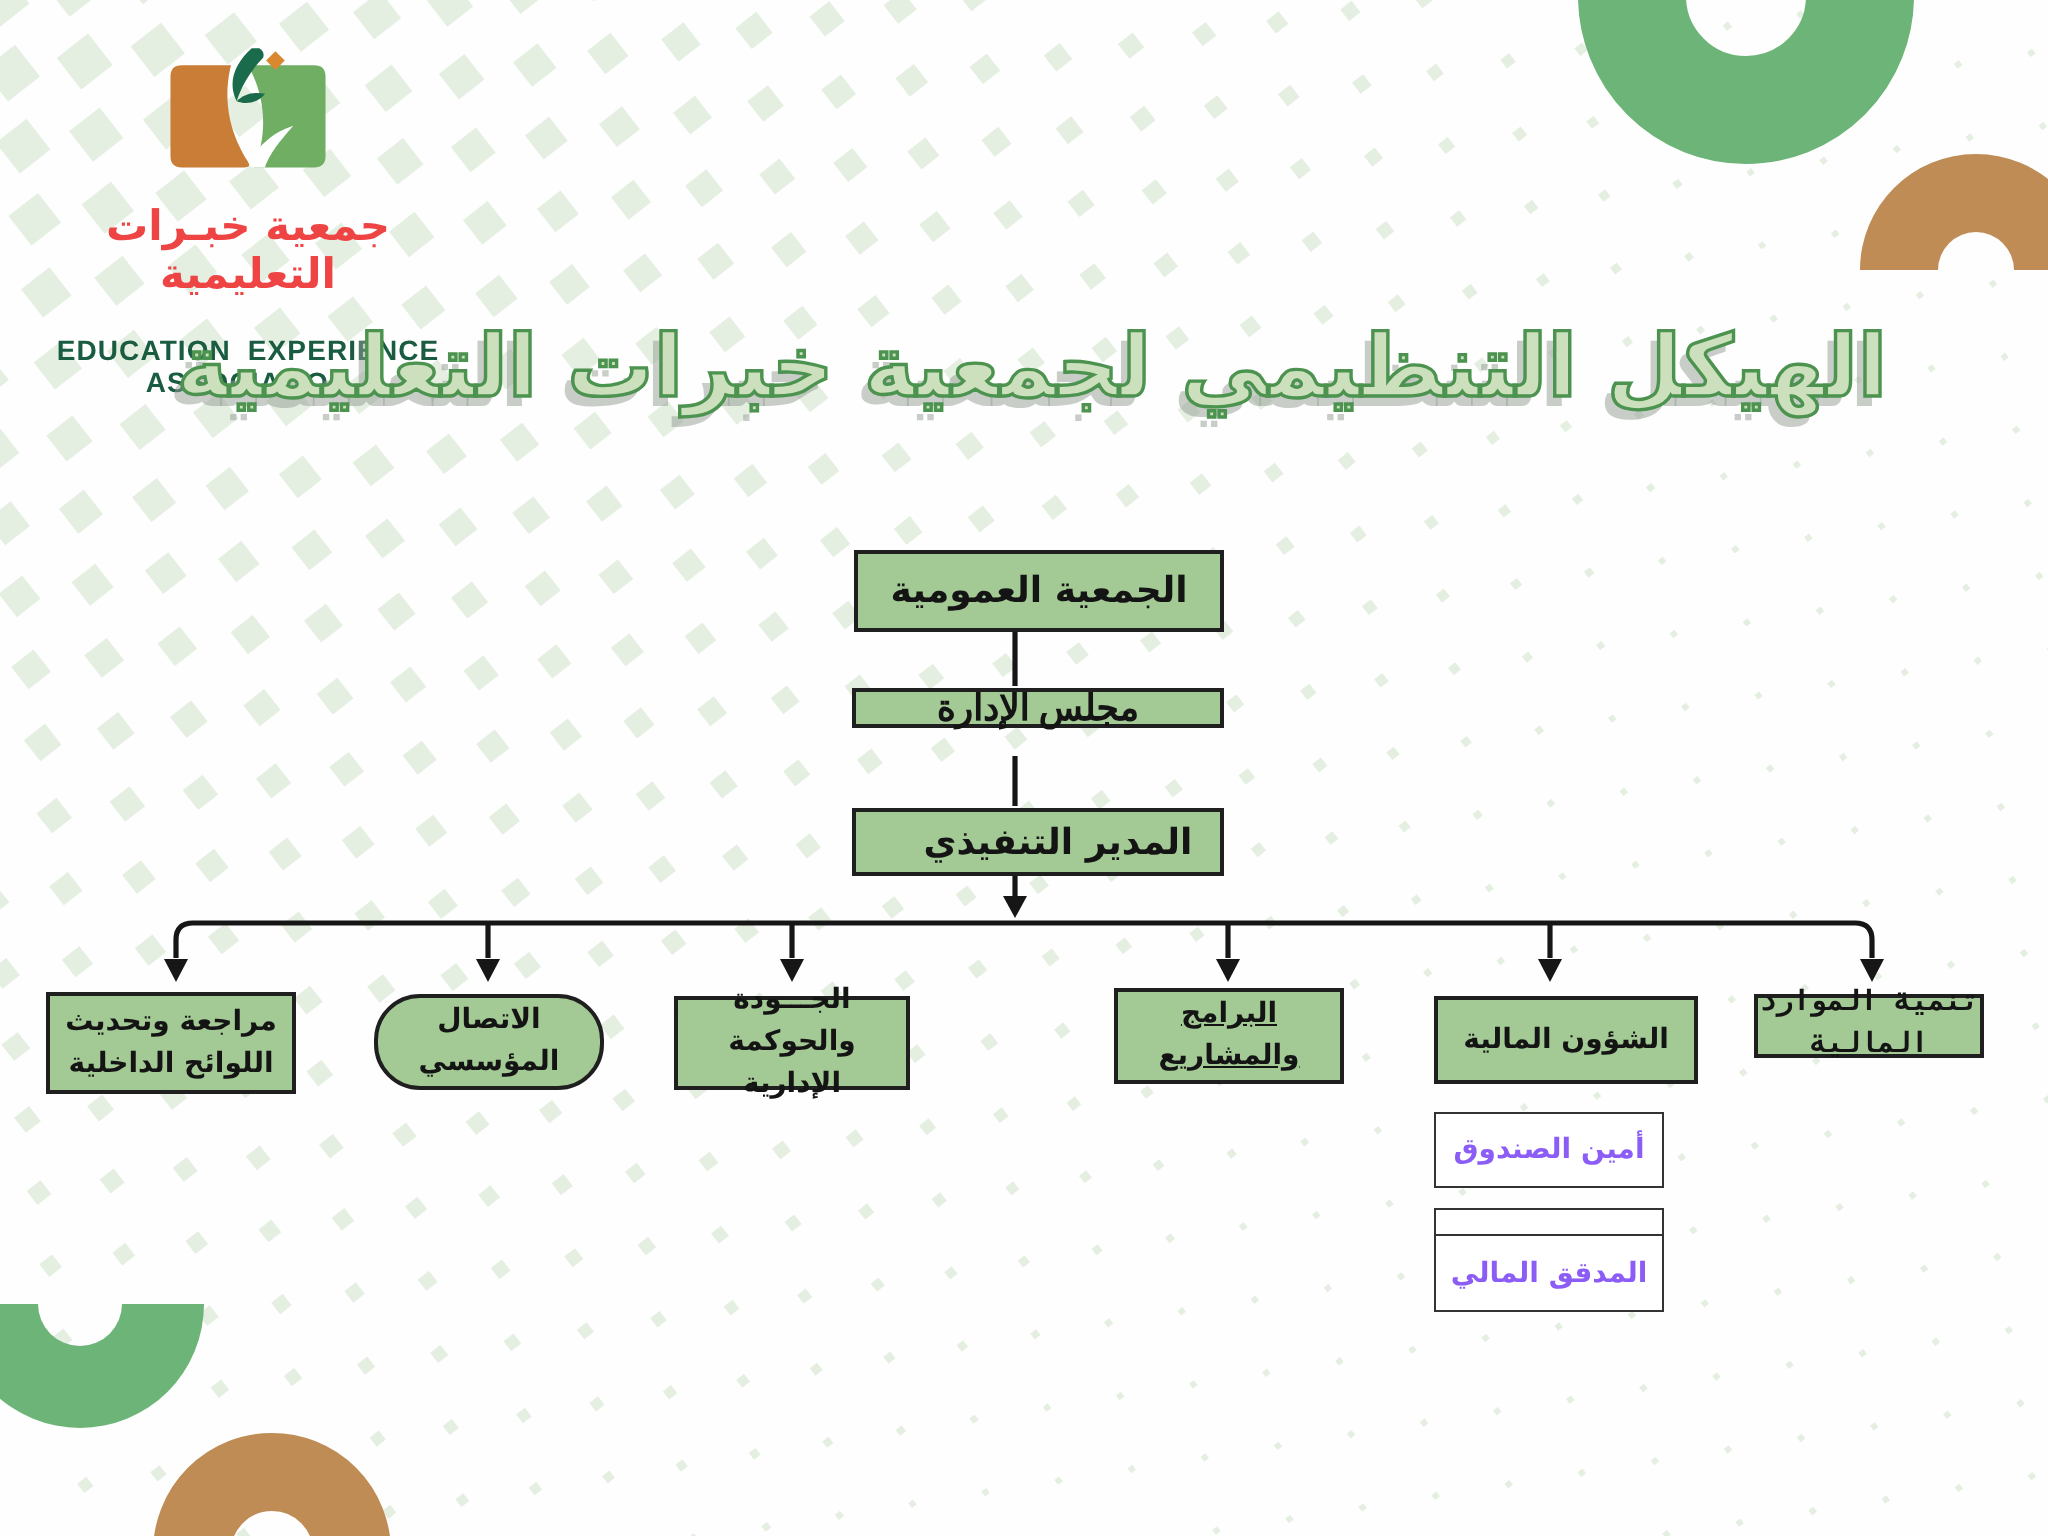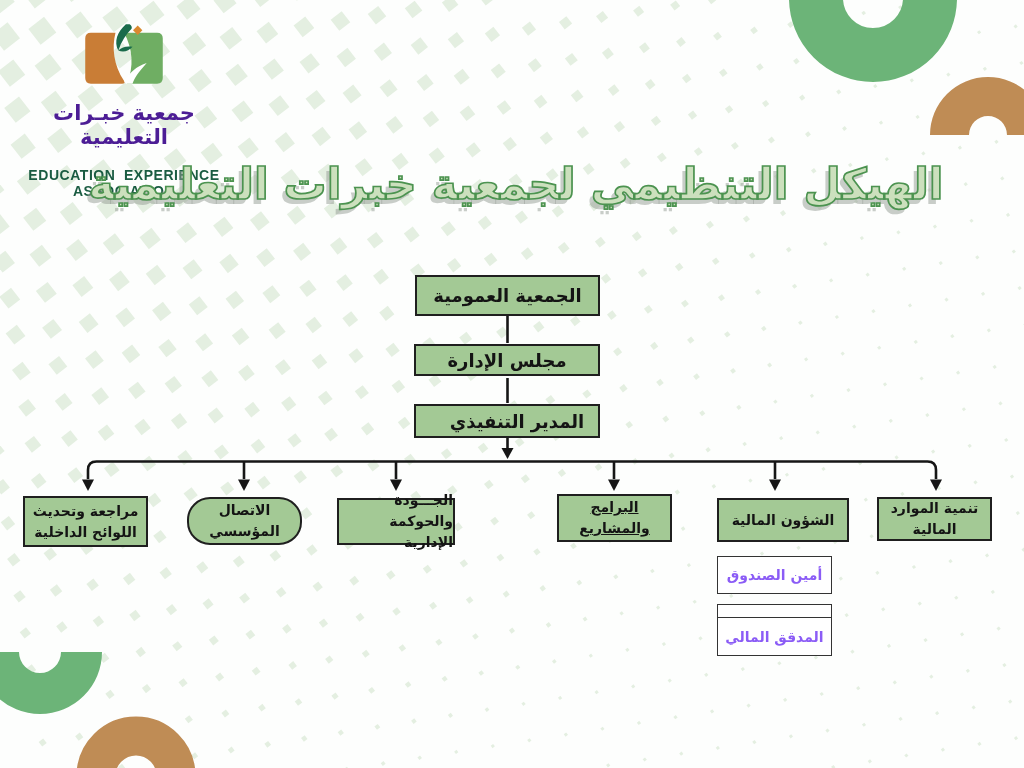--- a/index.html
+++ b/index.html
@@ -5,51 +5,51 @@
   html,body{margin:0;padding:0;background:#ffffff;}
   .stage{
     position:relative;width:1024px;height:768px;overflow:hidden;
     background:#fdfefd;font-family:"DejaVu Sans",sans-serif;
   }
   
   .bg{position:absolute;left:0;top:0;width:1024px;height:768px;z-index:0;}
   
   .logo{position:absolute;left:14px;top:22px;width:220px;text-align:center;z-index:2;}
   .logo-mark{display:block;margin:0 auto;width:104px;height:78px;}
-  .logo-ar{font-size:21px;font-weight:bold;color:#4c1d95;line-height:1.15;margin-top:1px;}
+  .logo-ar{font-size:21px;font-weight:bold;color:#ef4444;line-height:1.15;margin-top:1px;}
   .logo-en{font-size:14px;font-weight:bold;color:#1a5c42;letter-spacing:.55px;word-spacing:4px;margin-top:18px;font-family:"Liberation Sans","DejaVu Sans",sans-serif;text-align:center;}
   
   .title{
     position:absolute;left:0;top:158px;width:1024px;margin:4px;text-align:center;z-index:2;
     font-size:43px;font-weight:bold;line-height:1.05;
     color:#cce0bd;-webkit-text-stroke:1.7px #4c9350;
     text-shadow:-4px 5px 0 rgba(148,156,148,.5);
   }
   
   .connectors{position:absolute;left:0;top:0;width:1024px;height:768px;z-index:1;}
   .connectors path{stroke:#161616;stroke-width:2.6;fill:none;}
   .connectors polygon{fill:#161616;stroke:none;}
   
   .obox{
     position:absolute;z-index:2;box-sizing:border-box;
     background:#a3c995;border:2px solid #1f1f1f;
     display:flex;align-items:center;justify-content:center;text-align:center;
     color:#141414;font-weight:bold;white-space:pre-line;
   }
-  .lvl{font-size:18px;}
+  .lvl{font-size:18px;margin-left:12px;}
   .lvl1{left:415px;top:275px;width:185px;height:41px;}
-  .lvl2{left:414px;top:344px;width:186px;height:32px;}
+  .lvl2{left:414px;top:344px;width:186px;height:20px;font-family:Liberation Serif, serif;}
   .lvl3{left:414px;top:404px;width:186px;height:34px;padding-left:20px;}
   .dept{font-size:14px;line-height:1.5;}
   .dept-a{left:23px; top:496px;width:125px;height:51px;}
   .dept-b{left:187px;top:497px;width:115px;height:48px;border-radius:23px;}
-  .dept-c{left:337px;top:498px;width:118px;height:47px;text-align:right;}
+  .dept-c{left:337px;top:498px;width:118px;height:47px;}
   .dept-d{left:557px;top:494px;width:115px;height:48px;text-decoration:underline;}
   .dept-e{left:717px;top:498px;width:132px;height:44px;}
-  .dept-f{left:877px;top:497px;width:115px;height:44px;}
+  .dept-f{left:877px;top:497px;width:115px;height:32px;font-family:Liberation Mono, monospace;}
   .sub{
     position:absolute;z-index:2;box-sizing:border-box;left:717px;width:115px;height:38px;
     background:#ffffff;border:1.5px solid #333333;
     display:flex;align-items:center;justify-content:center;text-align:center;
     color:#8b5cf6;font-weight:bold;font-size:14px;
   }
   .sub-1{top:556px;}
   .sub-2{top:604px;height:39px;}
   .sub-3{top:617px;height:39px;}
 </style>

